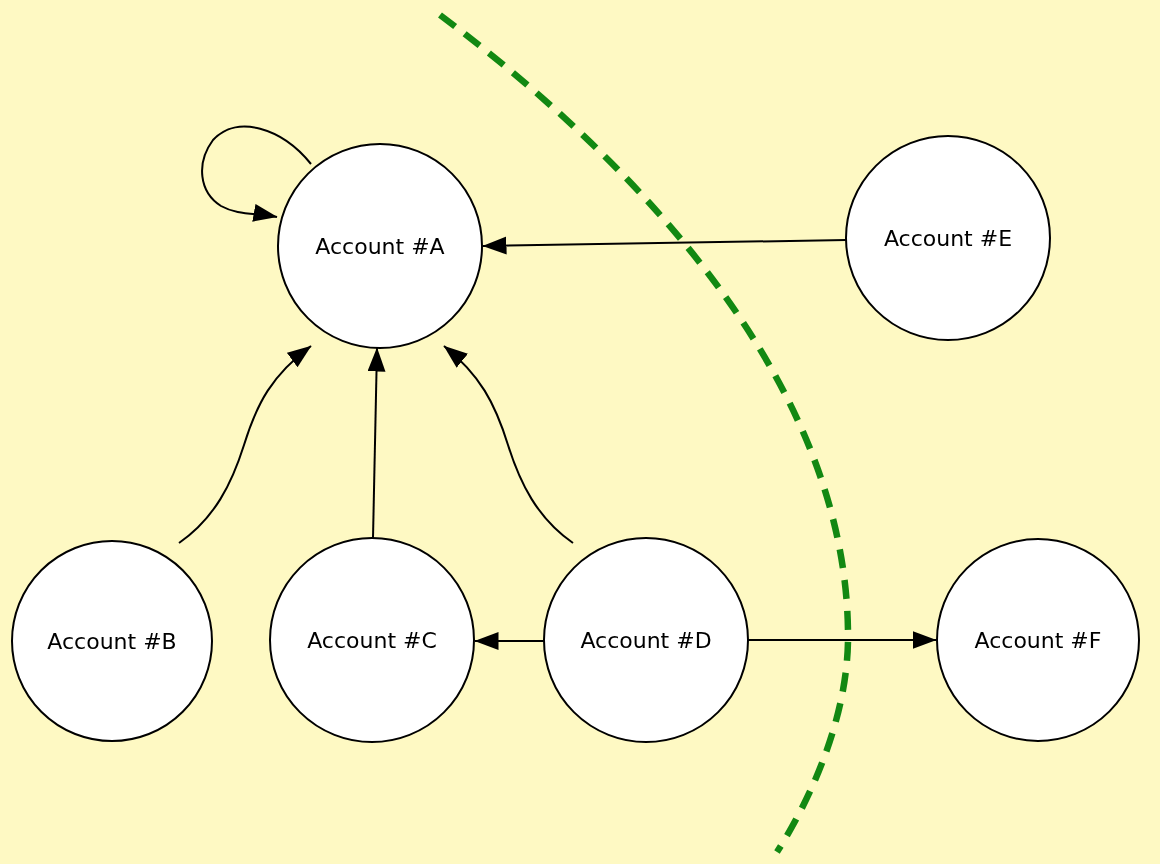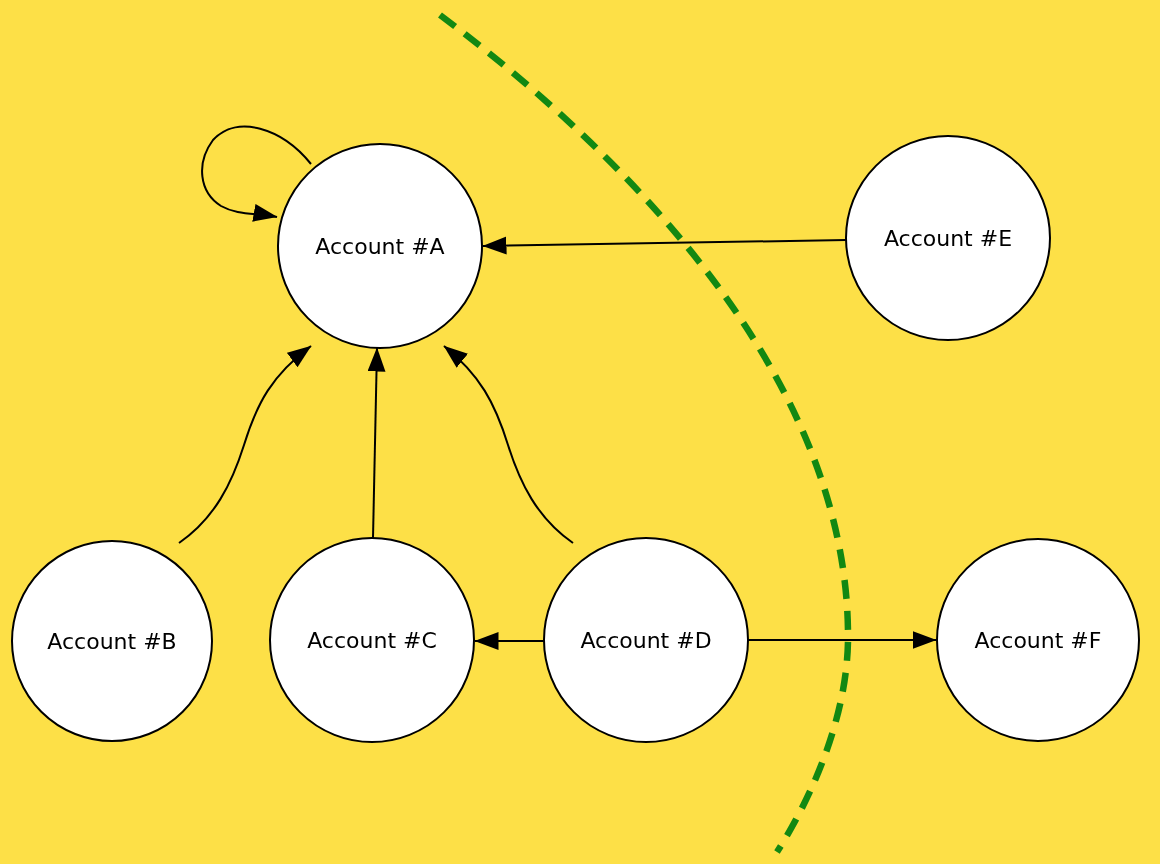--- a/index.html
+++ b/index.html
@@ -8,21 +8,21 @@
     background: #ffffff;
     width: 1160px;
     height: 864px;
     overflow: hidden;
     font-family: "DejaVu Sans", "Liberation Sans", sans-serif;
   }
   .canvas-wrap {
     position: relative;
     width: 1160px;
     height: 864px;
-    background: #fde047;
+    background: #fef9c3;
   }
   svg { display: block; }
   .node-circle {
     fill: #ffffff;
     stroke: #000000;
     stroke-width: 2;
   }
   .edge {
     fill: none;
     stroke: #000000;

